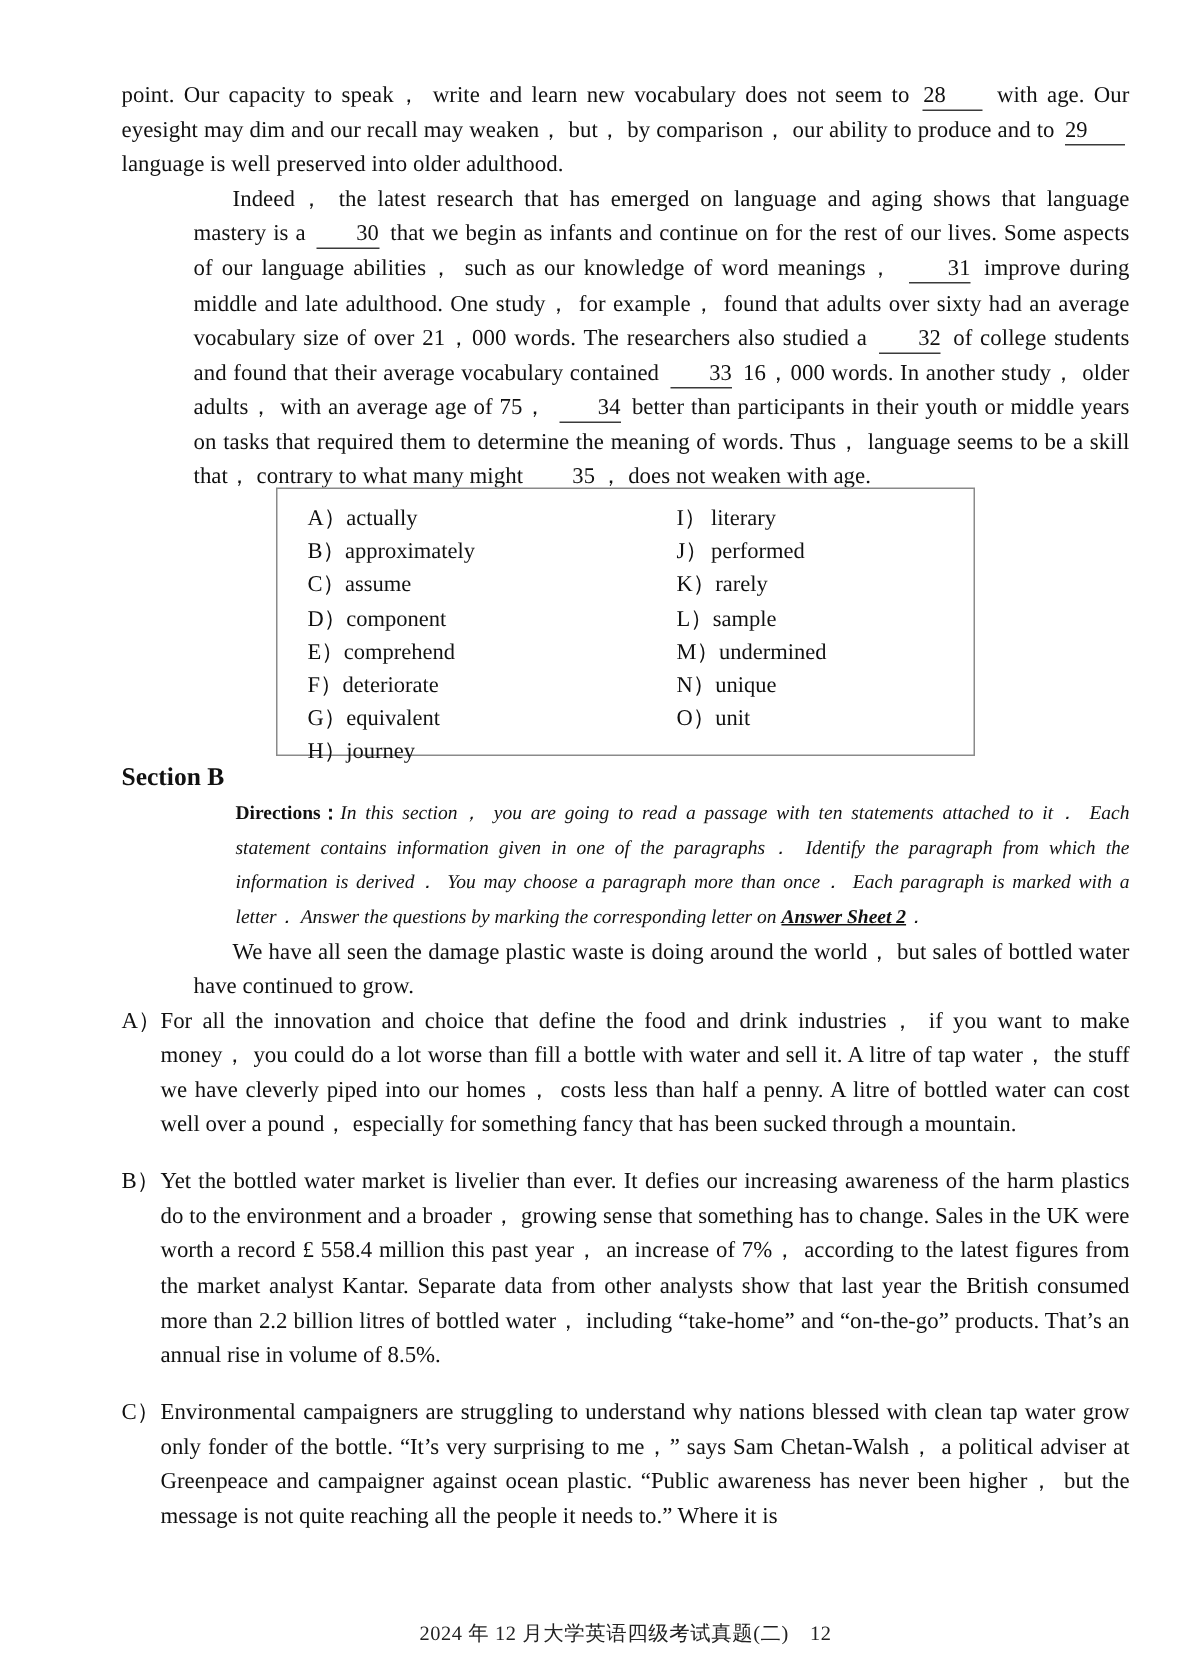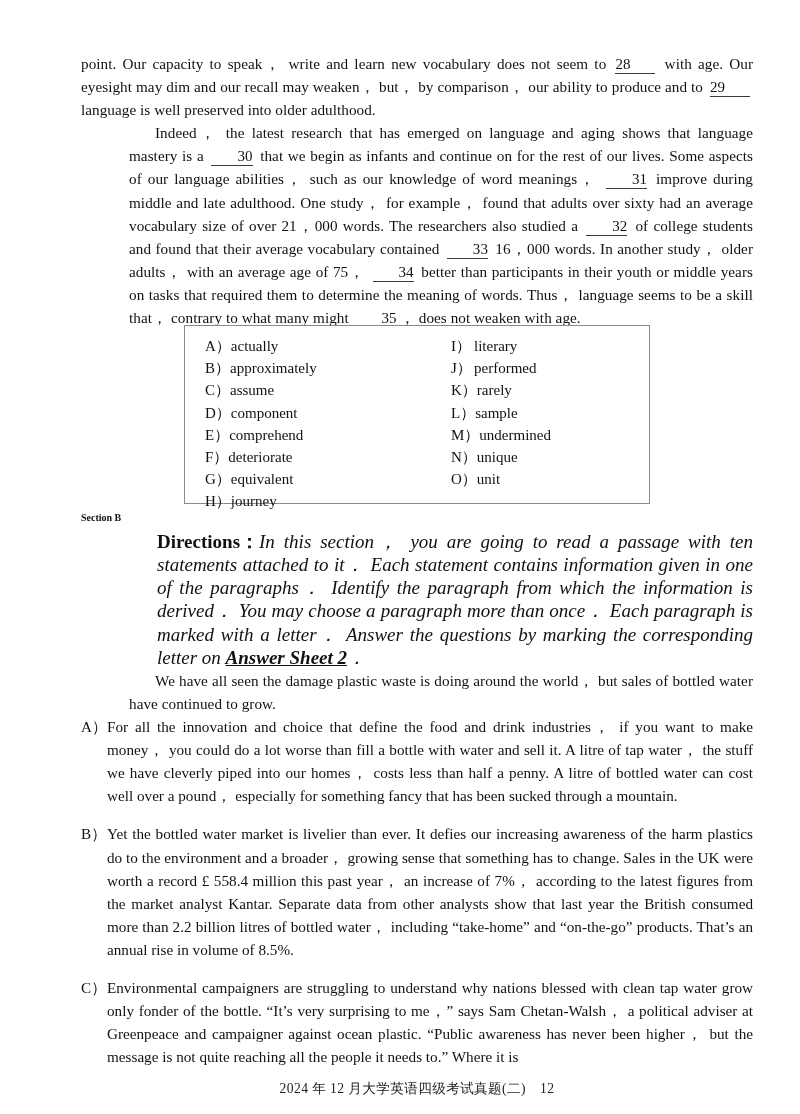--- a/index.html
+++ b/index.html
@@ -76,29 +76,29 @@
     font-size: 15px;
     line-height: 22.2px;
     white-space: nowrap;
   }
   .opt .lbl {
     display: inline-block;
     min-width: 23px;
   }
   
   .section-head {
-    font-size: 10px;
+    font-size: 17px;
     font-weight: bold;
     line-height: 23px;
     margin: 9px 0 1px 0;
   }
   
   .directions {
     position: relative;
-    font-size: 19px;
+    font-size: 13px;
     line-height: 23.1px;
   }
   .dir-label {
     font-weight: bold;
     float: left;
     margin-right: 0px;
   }
   .dir-body {
     font-style: italic;
     text-align: justify;

